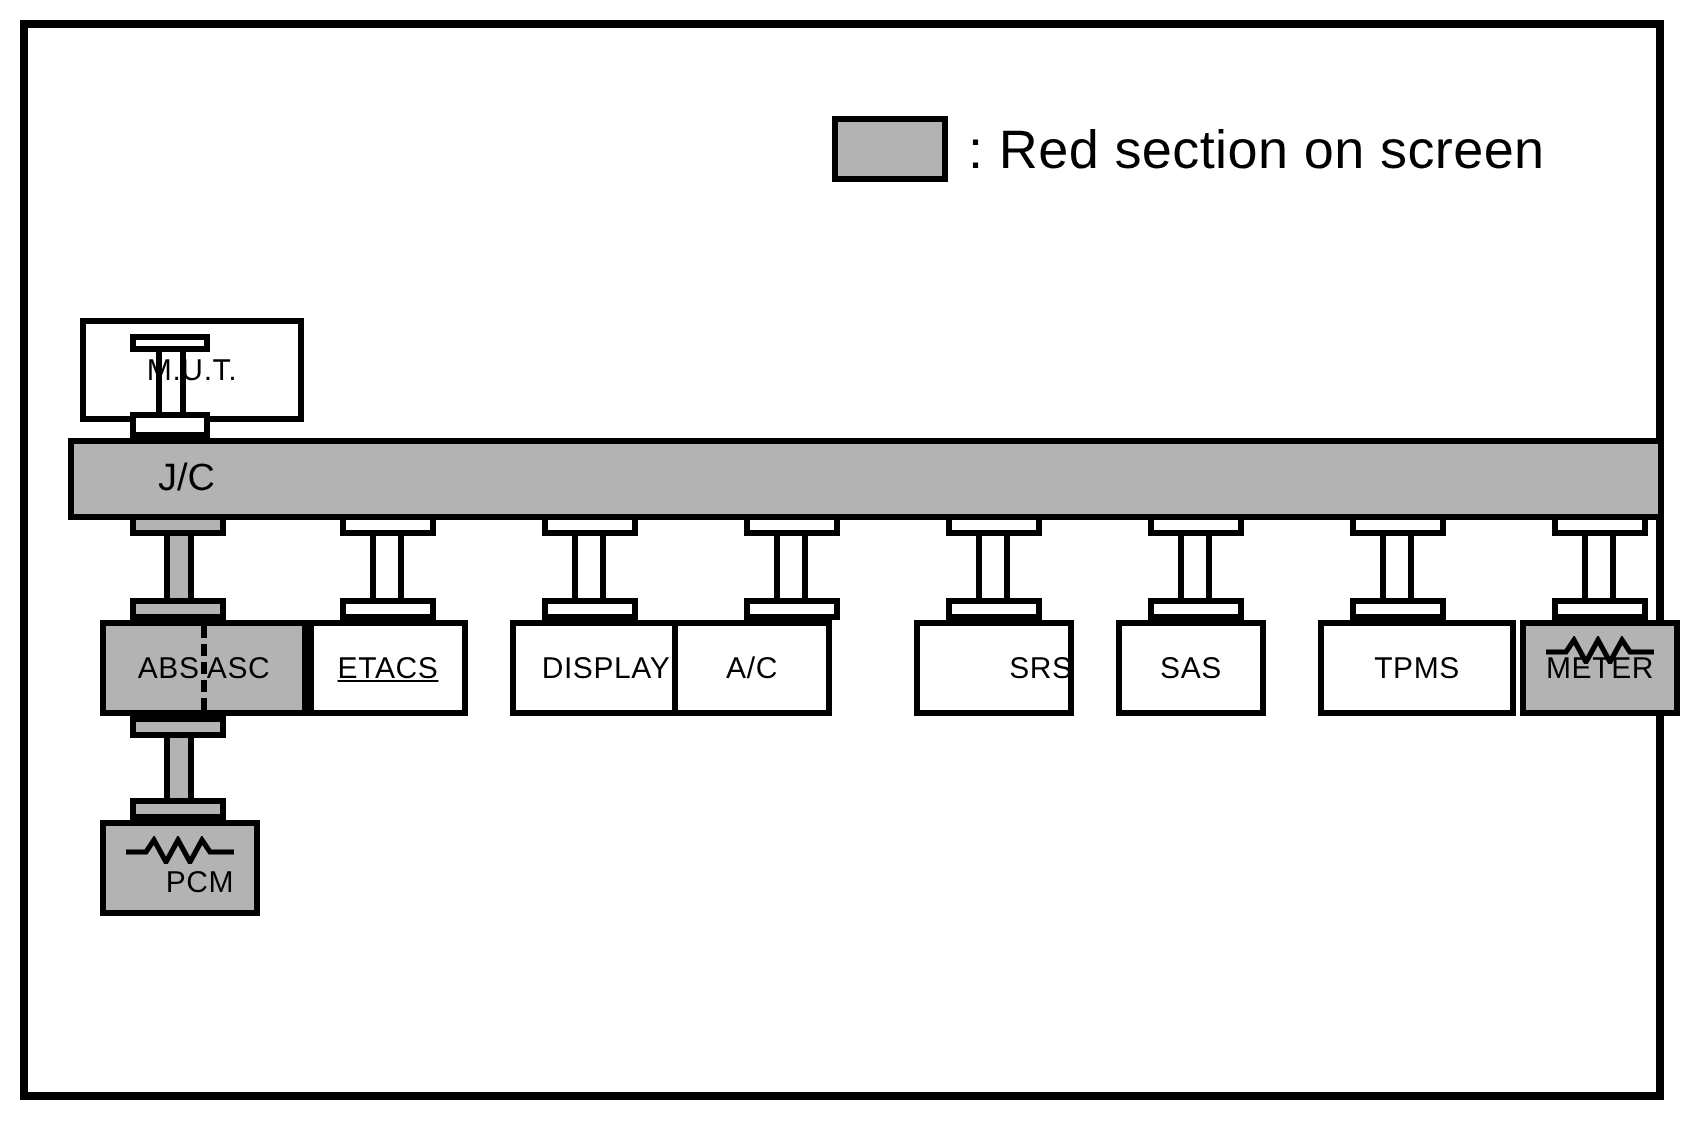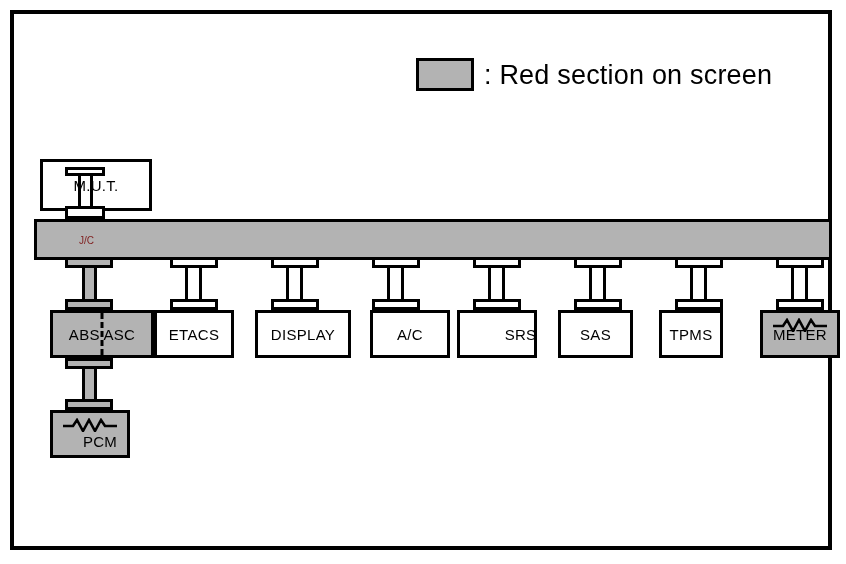--- a/index.html
+++ b/index.html
@@ -115,22 +115,22 @@
     position: absolute;
     box-sizing: border-box;
     border: 3px solid #000000;
     background: #b3b3b3;
   }
   .busbar .label {
     position: absolute;
     left: 42px;
     top: 50%;
     transform: translateY(-50%);
-    font-size: 10px;
-    color: #7f1d1d;
+    font-size: 19px;
+    color: #000000;
     text-align: right;
   }
 
   
   .code {
     position: absolute;
     right: 30px;
     bottom: 28px;
     font-size: 29px;
     font-weight: bold;
@@ -183,37 +183,37 @@
           <path d="M2 8 L12 8 L16 2 L22 13 L28 2 L34 13 L40 2 L44 8 L56 8" fill="none" stroke="#000000" stroke-width="2.6" stroke-linejoin="miter" stroke-linecap="butt"></path>
         </svg>
       </span>
       <span class="label" style="margin-top:14px;">PCM</span>
     </div>
 
     <div class="conn" style="left:156px; top:243px; width:48px; height:11px;"></div>
     <div class="wire" style="left:171px; top:254px; width:3px; height:31px;"></div>
     <div class="wire" style="left:185px; top:254px; width:3px; height:31px;"></div>
     <div class="conn" style="left:156px; top:285px; width:48px; height:11px;"></div>
-    <div class="node" style="left:140px; top:296px; width:80px; height:48px;">
+    <div class="node" style="left:140px; top:296px; width:80px; height:48px;text-decoration:underline;">
       <span class="label">ETACS</span>
     </div>
 
     <div class="conn" style="left:257px; top:243px; width:48px; height:11px;"></div>
     <div class="wire" style="left:272px; top:254px; width:3px; height:31px;"></div>
     <div class="wire" style="left:286px; top:254px; width:3px; height:31px;"></div>
     <div class="conn" style="left:257px; top:285px; width:48px; height:11px;"></div>
     <div class="node" style="left:241px; top:296px; width:96px; height:48px;">
       <span class="label">DISPLAY</span>
     </div>
 
     <div class="conn" style="left:358px; top:243px; width:48px; height:11px;"></div>
     <div class="wire" style="left:373px; top:254px; width:3px; height:31px;"></div>
     <div class="wire" style="left:387px; top:254px; width:3px; height:31px;"></div>
     <div class="conn" style="left:358px; top:285px; width:48px; height:11px;"></div>
-    <div class="node" style="left:356px; top:296px; width:80px; height:48px;">
+    <div class="node" style="left:322px; top:296px; width:80px; height:48px;">
       <span class="label">A/C</span>
     </div>
 
     <div class="conn" style="left:459px; top:243px; width:48px; height:11px;"></div>
     <div class="wire" style="left:474px; top:254px; width:3px; height:31px;"></div>
     <div class="wire" style="left:488px; top:254px; width:3px; height:31px;"></div>
     <div class="conn" style="left:459px; top:285px; width:48px; height:11px;"></div>
     <div class="node" style="left:443px; top:296px; width:80px; height:48px;padding-left:47px;">
       <span class="label">SRS</span>
     </div>
@@ -223,21 +223,21 @@
     <div class="wire" style="left:589px; top:254px; width:3px; height:31px;"></div>
     <div class="conn" style="left:560px; top:285px; width:48px; height:11px;"></div>
     <div class="node" style="left:544px; top:296px; width:75px; height:48px;">
       <span class="label">SAS</span>
     </div>
 
     <div class="conn" style="left:661px; top:243px; width:48px; height:11px;"></div>
     <div class="wire" style="left:676px; top:254px; width:3px; height:31px;"></div>
     <div class="wire" style="left:690px; top:254px; width:3px; height:31px;"></div>
     <div class="conn" style="left:661px; top:285px; width:48px; height:11px;"></div>
-    <div class="node" style="left:645px; top:296px; width:64px; height:48px;">
+    <div class="node" style="left:645px; top:296px; width:99px; height:48px;">
       <span class="label">TPMS</span>
     </div>
 
     <div class="conn" style="left:762px; top:243px; width:48px; height:11px;"></div>
     <div class="wire" style="left:777px; top:254px; width:3px; height:31px;"></div>
     <div class="wire" style="left:791px; top:254px; width:3px; height:31px;"></div>
     <div class="conn" style="left:762px; top:285px; width:48px; height:11px;"></div>
     <div class="node gray" style="left:746px; top:296px; width:80px; height:48px;">
       <span class="resistor">
         <svg width="58" height="14" viewBox="0 0 58 14" aria-hidden="true">

